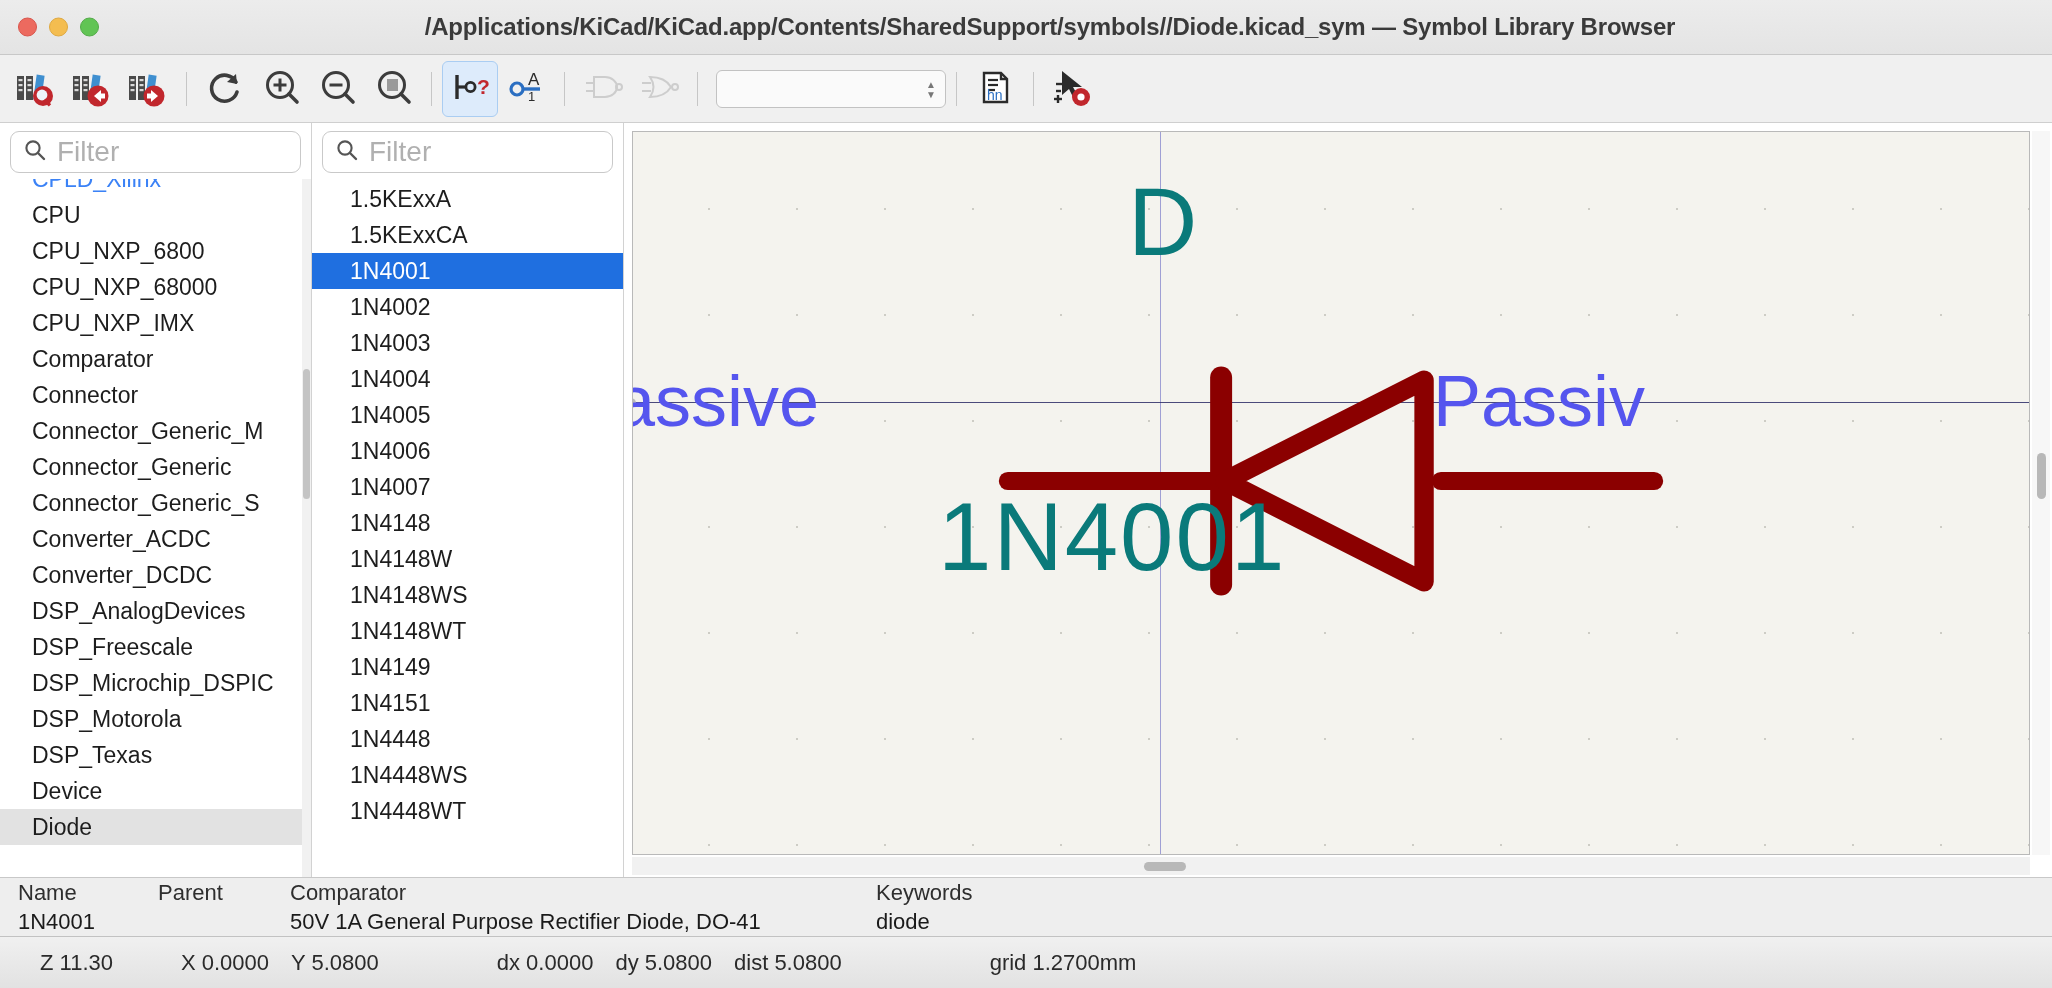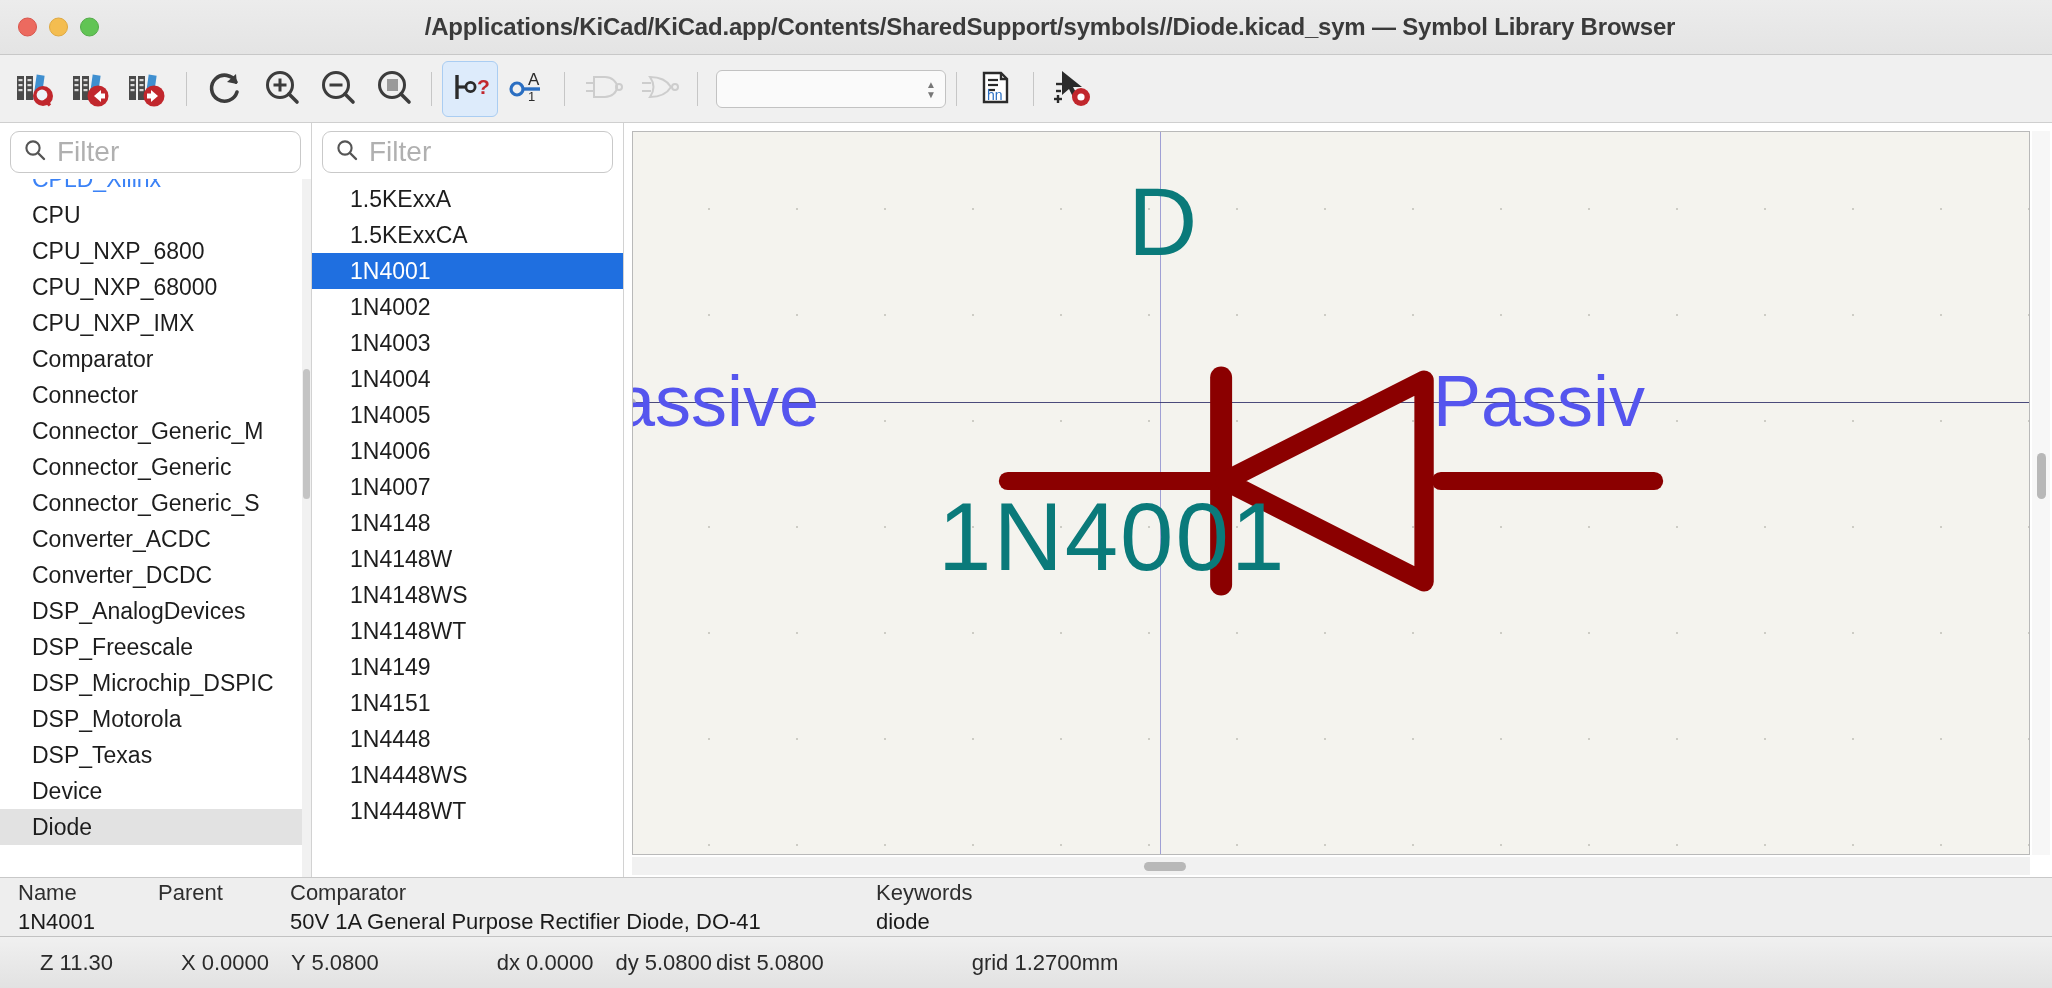--- a/index.html
+++ b/index.html
@@ -247,21 +247,21 @@
     border-top: 1px solid #c2c2c2;
     display: flex; align-items: center;
     font-size: 22px; color: #2a2a2a;
   }
   .st { white-space: nowrap; }
   .st-zoom { margin-left: 40px; }
   .st-x    { margin-left: 68px; }
   .st-y    { margin-left: 22px; }
   .st-dx   { margin-left: 118px; }
   .st-dy   { margin-left: 22px; }
-  .st-dist { margin-left: 4px; }
+  .st-dist { margin-left: 22px; }
   .st-grid { margin-left: 148px; }
   .st-unit { }
 </style>
 </head>
 <body>
 
 <div class="window">
 
   <div class="titlebar">
     <div class="traffic">

